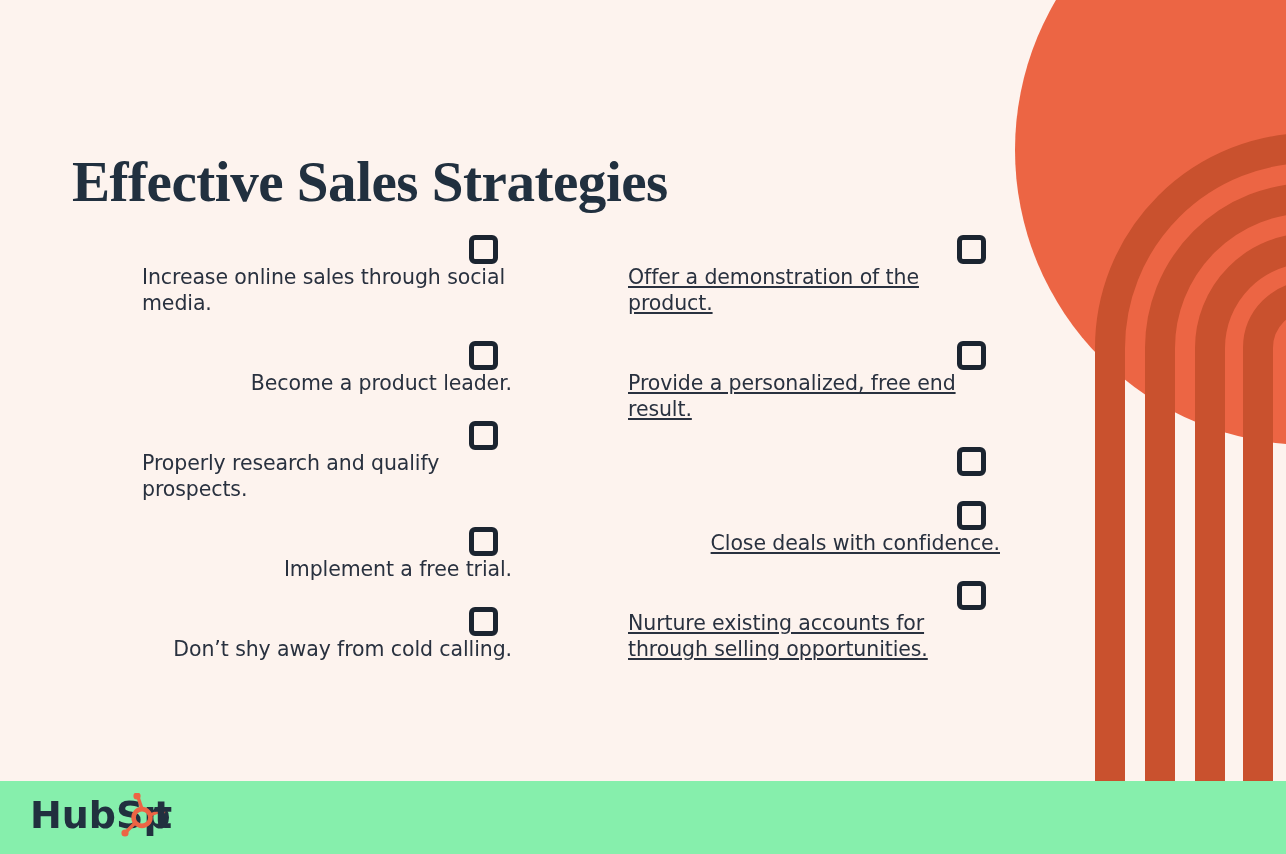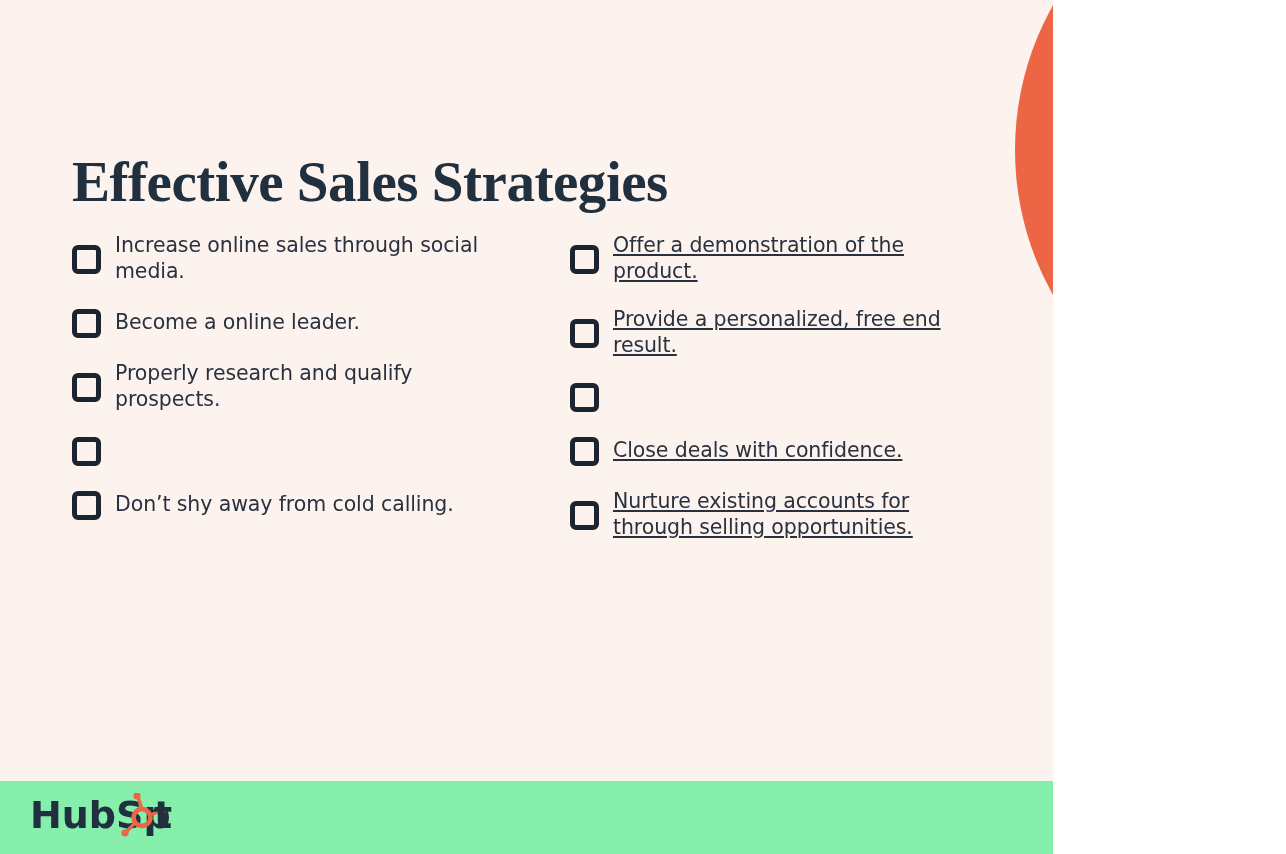--- a/index.html
+++ b/index.html
@@ -5,21 +5,21 @@
   html, body {
     margin: 0;
     padding: 0;
     background: #ffffff;
   }
   body {
     font-family: "Liberation Sans", sans-serif;
   }
   .canvas {
     position: relative;
-    width: 1053px;
+    width: 1286px;
     height: 854px;
     overflow: hidden;
     background: #ffffff;
   }
   .card {
     position: absolute;
     left: 0;
     top: 0;
     width: 1286px;
     height: 781px;
@@ -59,22 +59,23 @@
   }
   .col {
     position: absolute;
     top: 0;
   }
   .col-left  { left: 72px;  width: 440px; }
   .col-right { left: 570px; width: 430px; }
 
   .item {
     display: flex;
-    align-items: center;
+    align-items: flex-end;
     margin-bottom: 22px;
+    flex-direction: column;
   }
   .checkbox {
     flex: 0 0 auto;
     width: 19px;
     height: 19px;
     border: 5px solid #1b2430;
     border-radius: 6px;
     background: transparent;
     margin-top: 3px;
     margin-right: 14px;
@@ -140,28 +141,29 @@
 
     <div class="columns">
 
       <div class="col col-left">
         <div class="item">
           <span class="checkbox"></span>
           <span class="item-label">Increase online sales through social media.</span>
         </div>
         <div class="item">
           <span class="checkbox"></span>
-          <span class="item-label">Become a online leader.</span>
+          <span class="item-label">Become a product leader.</span>
         </div>
         <div class="item">
           <span class="checkbox"></span>
           <span class="item-label">Properly research and qualify prospects.</span>
         </div>
         <div class="item">
           <span class="checkbox"></span>
+          <span class="item-label">Implement a free trial.</span>
         </div>
         <div class="item">
           <span class="checkbox"></span>
           <span class="item-label">Don’t shy away from cold calling.</span>
         </div>
       </div>
 
       <div class="col col-right">
         <div class="item">
           <span class="checkbox"></span>

